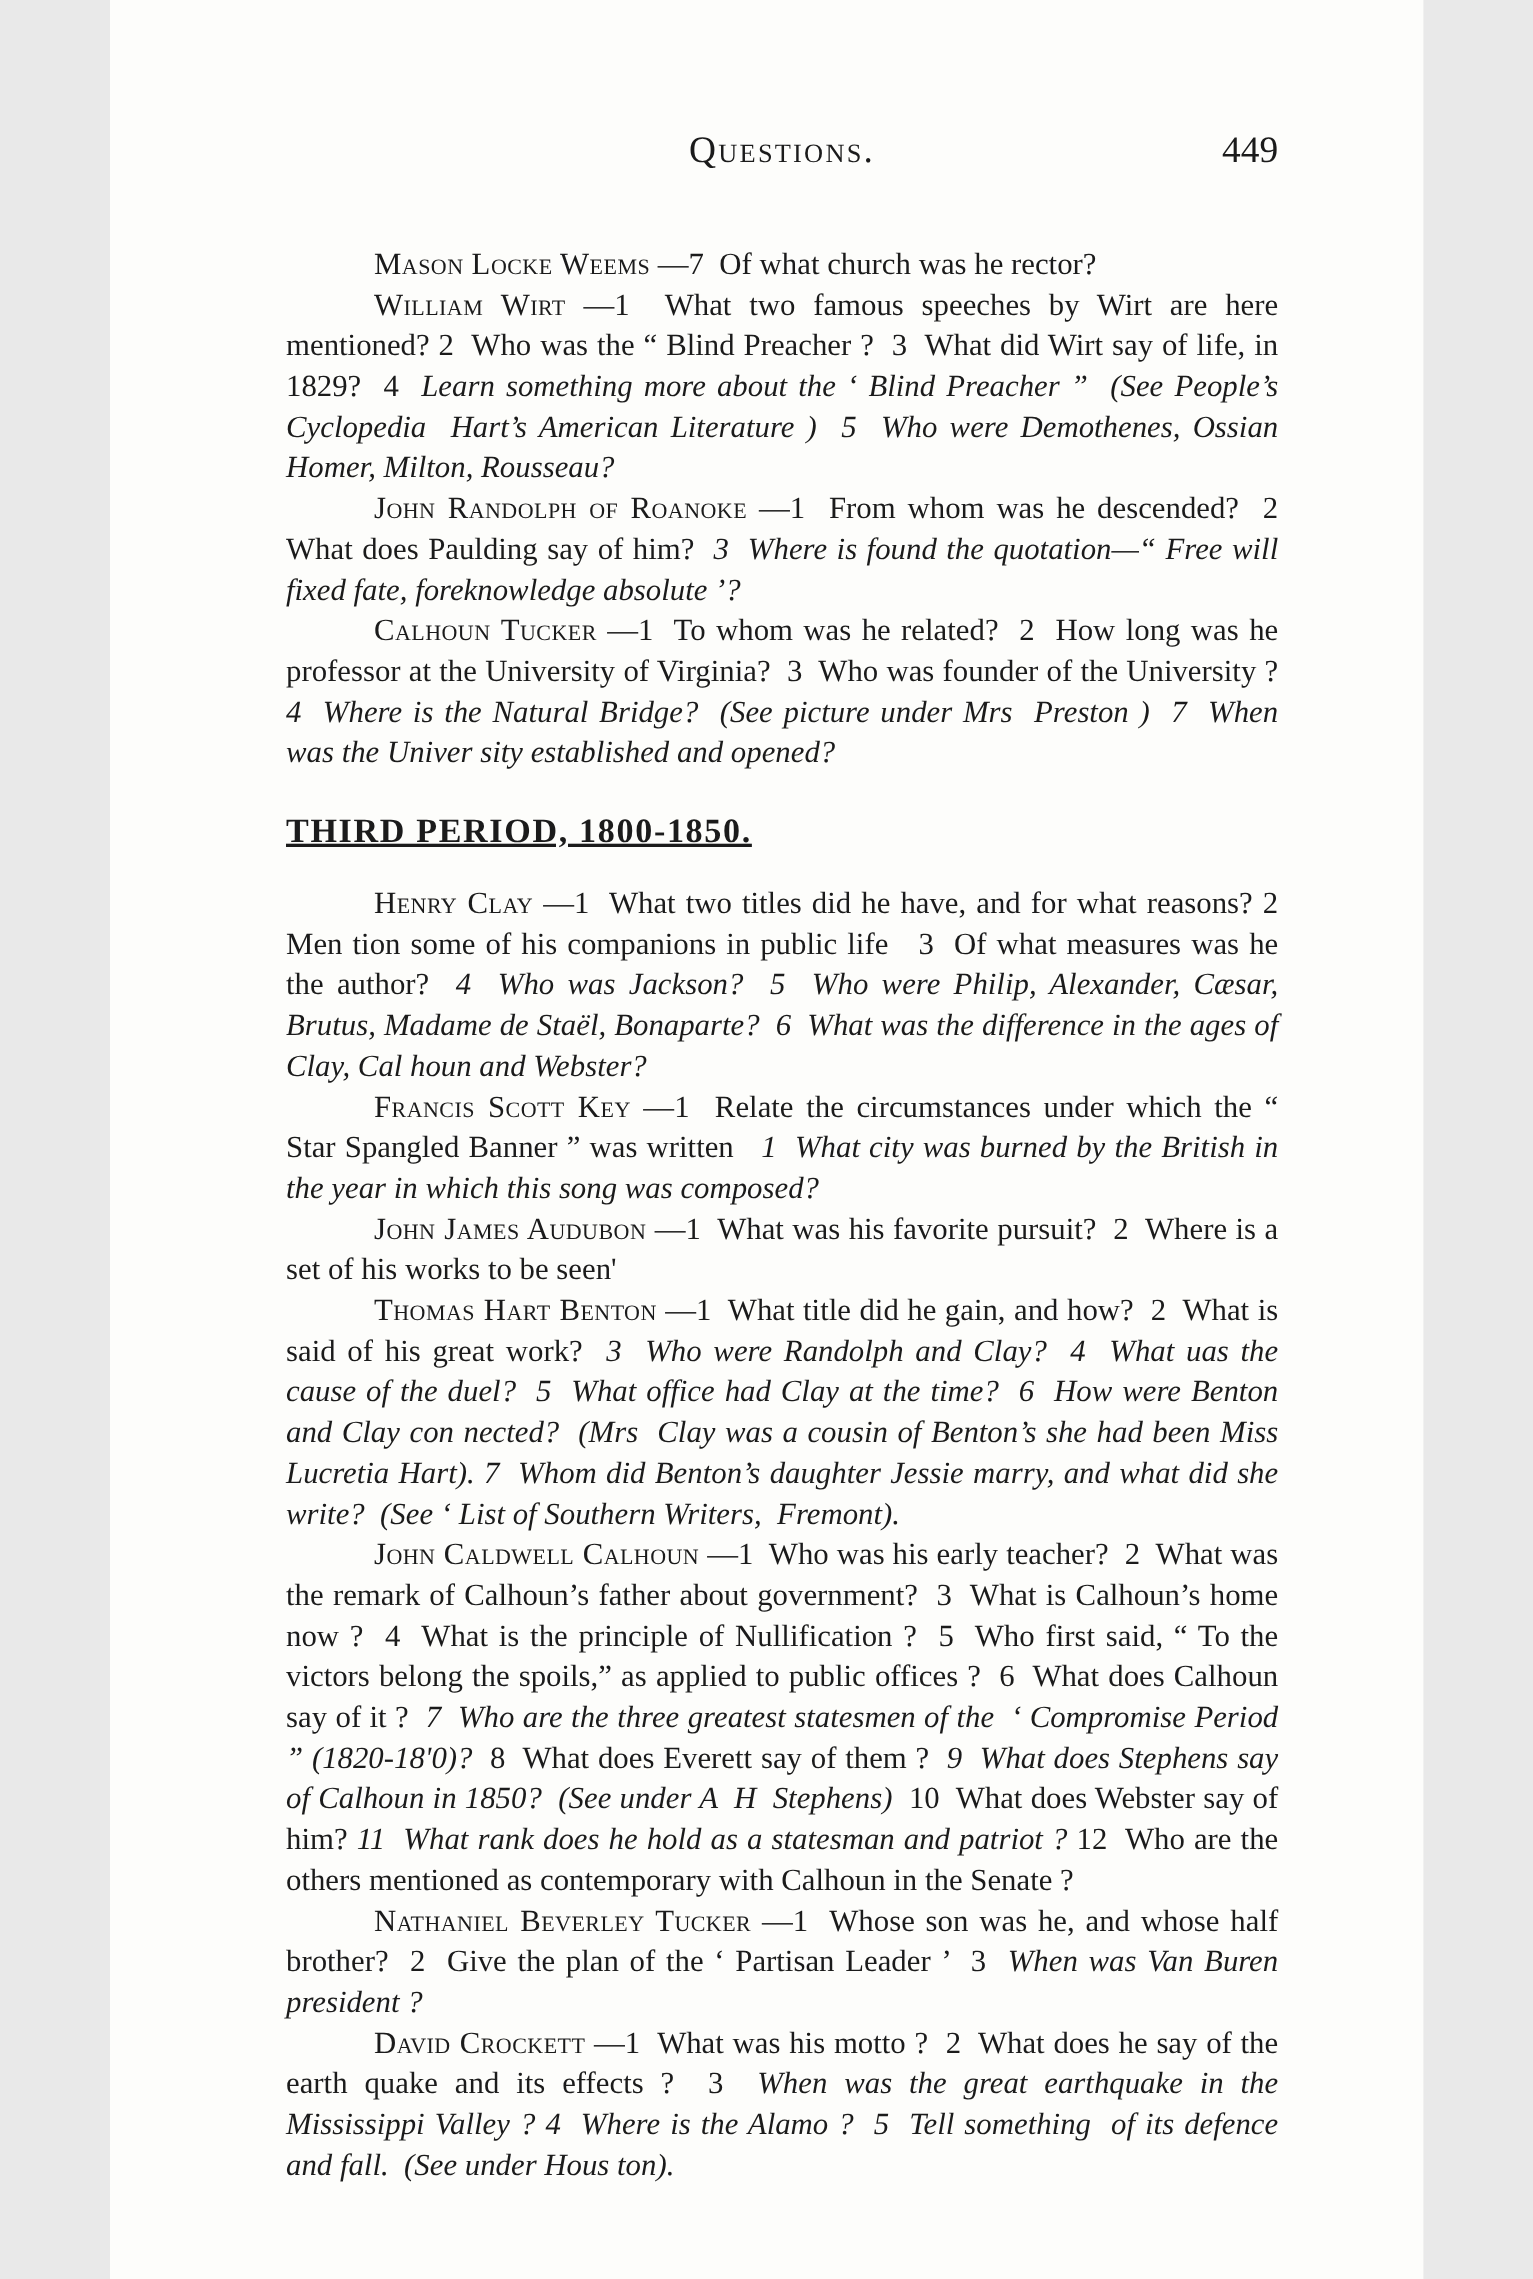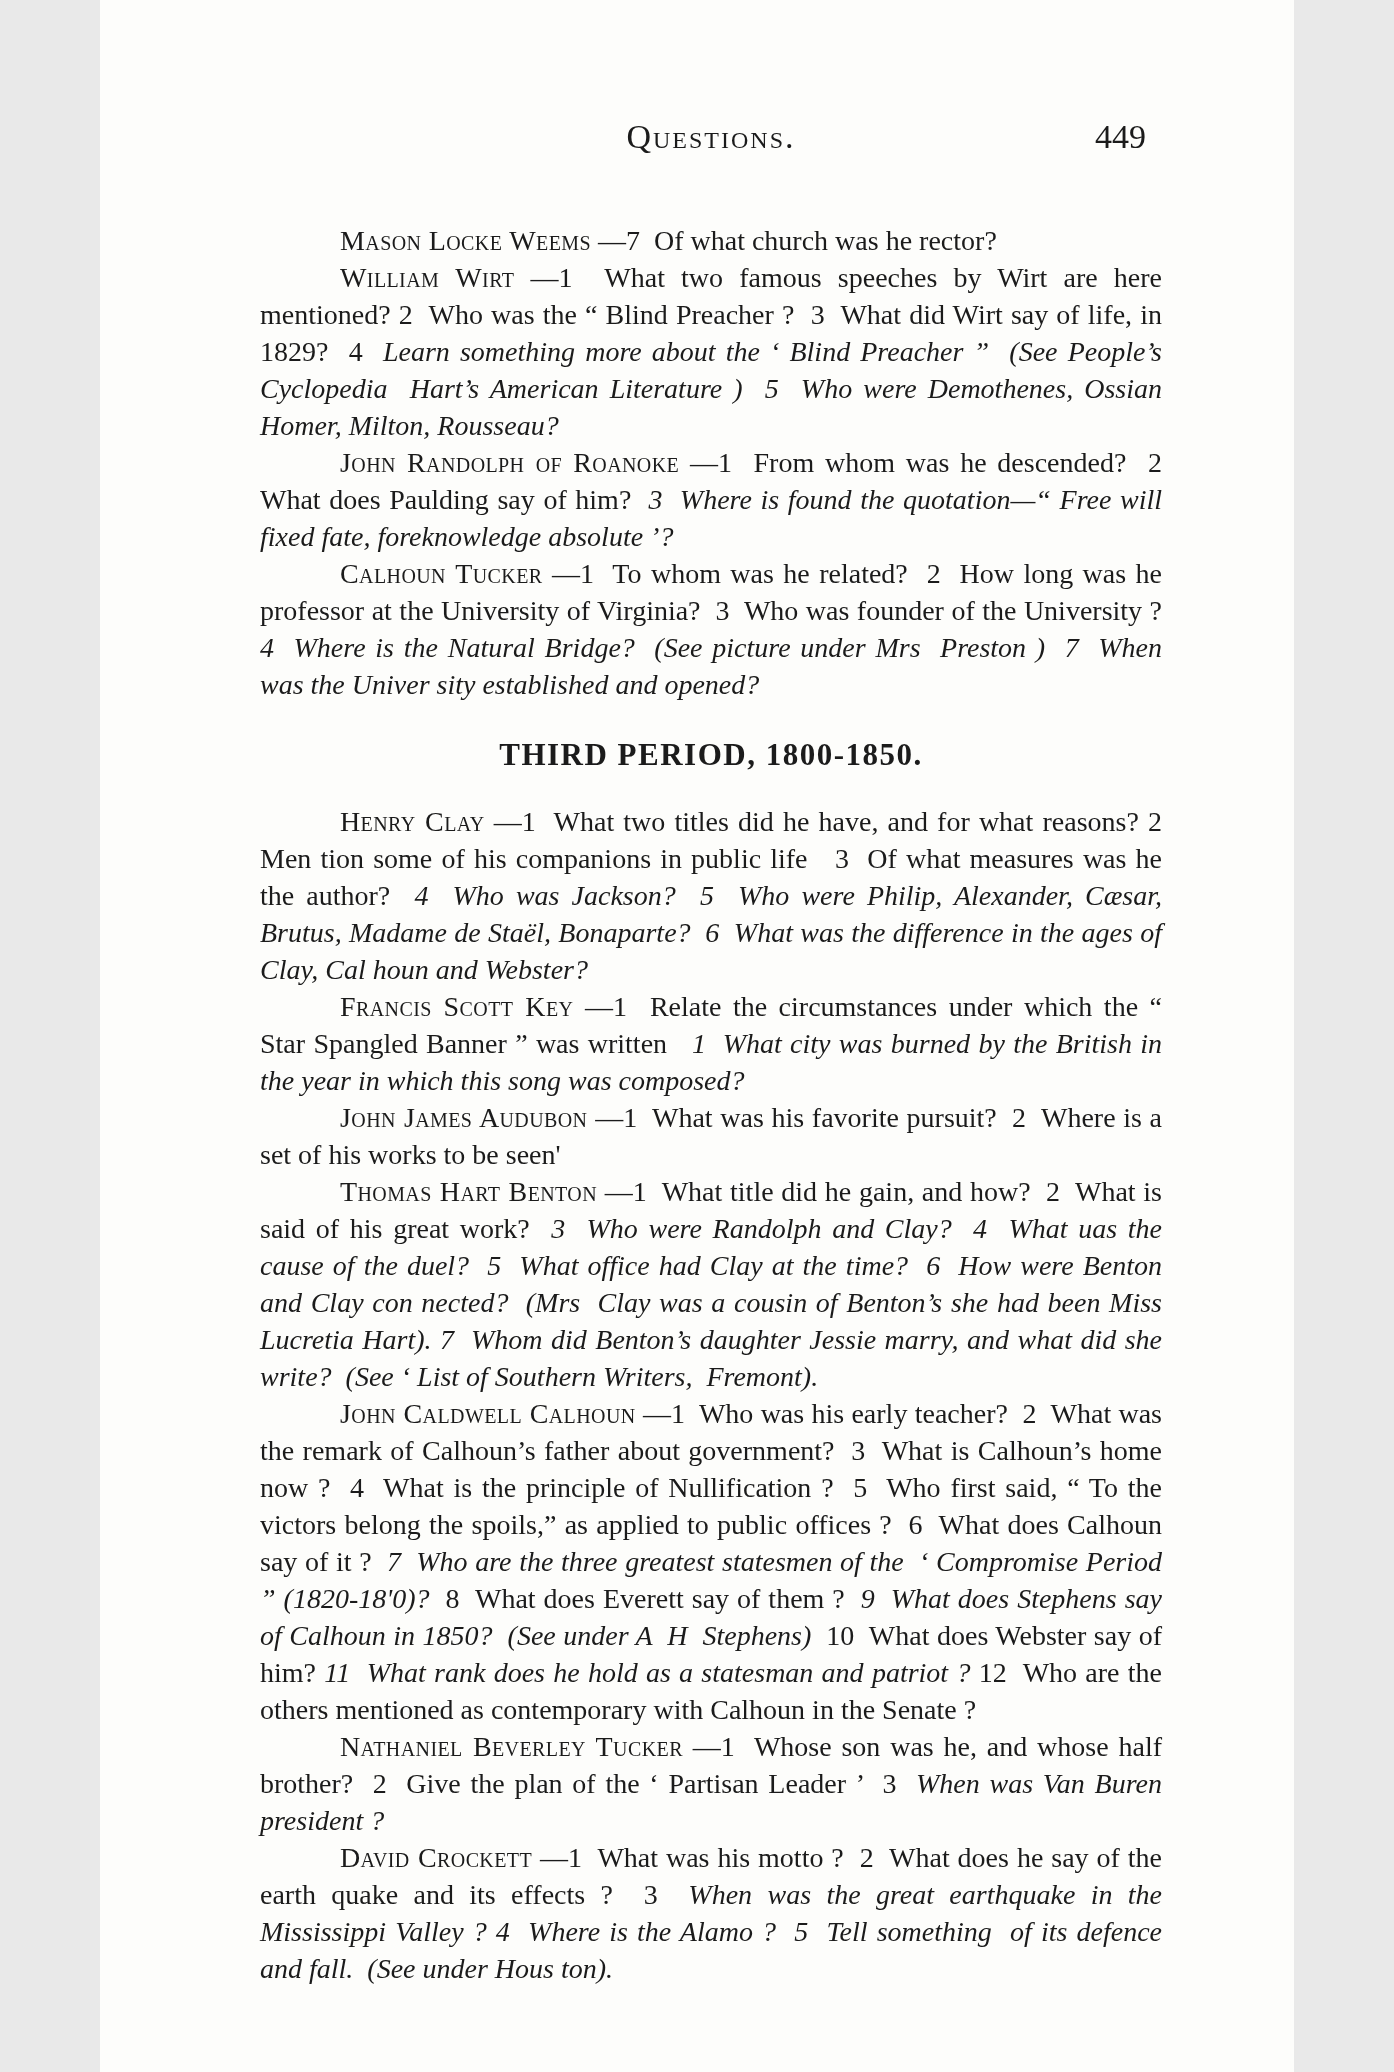--- a/index.html
+++ b/index.html
@@ -23,43 +23,43 @@
   .running-title {
     position: absolute;
     left: 0; right: 0;
     text-align: center;
     font-variant: small-caps;
     font-size: 34px;
     letter-spacing: 2px;
   }
   .page-number {
     position: absolute;
-    right: 16px;
+    right: 0;
     top: 0;
     font-size: 34px;
   }
   .page-body { }
   p.para {
     margin: 0;
     text-indent: 40px;
     text-align: justify;
     font-size: 28px;
     line-height: 37px;
     white-space: pre-wrap;
   }
   .seg-sc { font-variant: small-caps; letter-spacing: 0.4px; margin-left: 40px; }
   .seg-r  { }
   .seg-i  { font-style: italic; }
   h2.section-heading {
     margin: 34px 0 30px 0;
-    text-align: center;
     font-size: 31px;
     font-weight: bold;
     letter-spacing: 1.5px;
     font-variant: normal;
+    text-decoration: underline;
   }
 </style>
 </head>
 <body>
 
 <div class="book-page">
   <div class="page-header">
     <div class="running-title">Questions.</div>
     <div class="page-number">449</div>
   </div>

